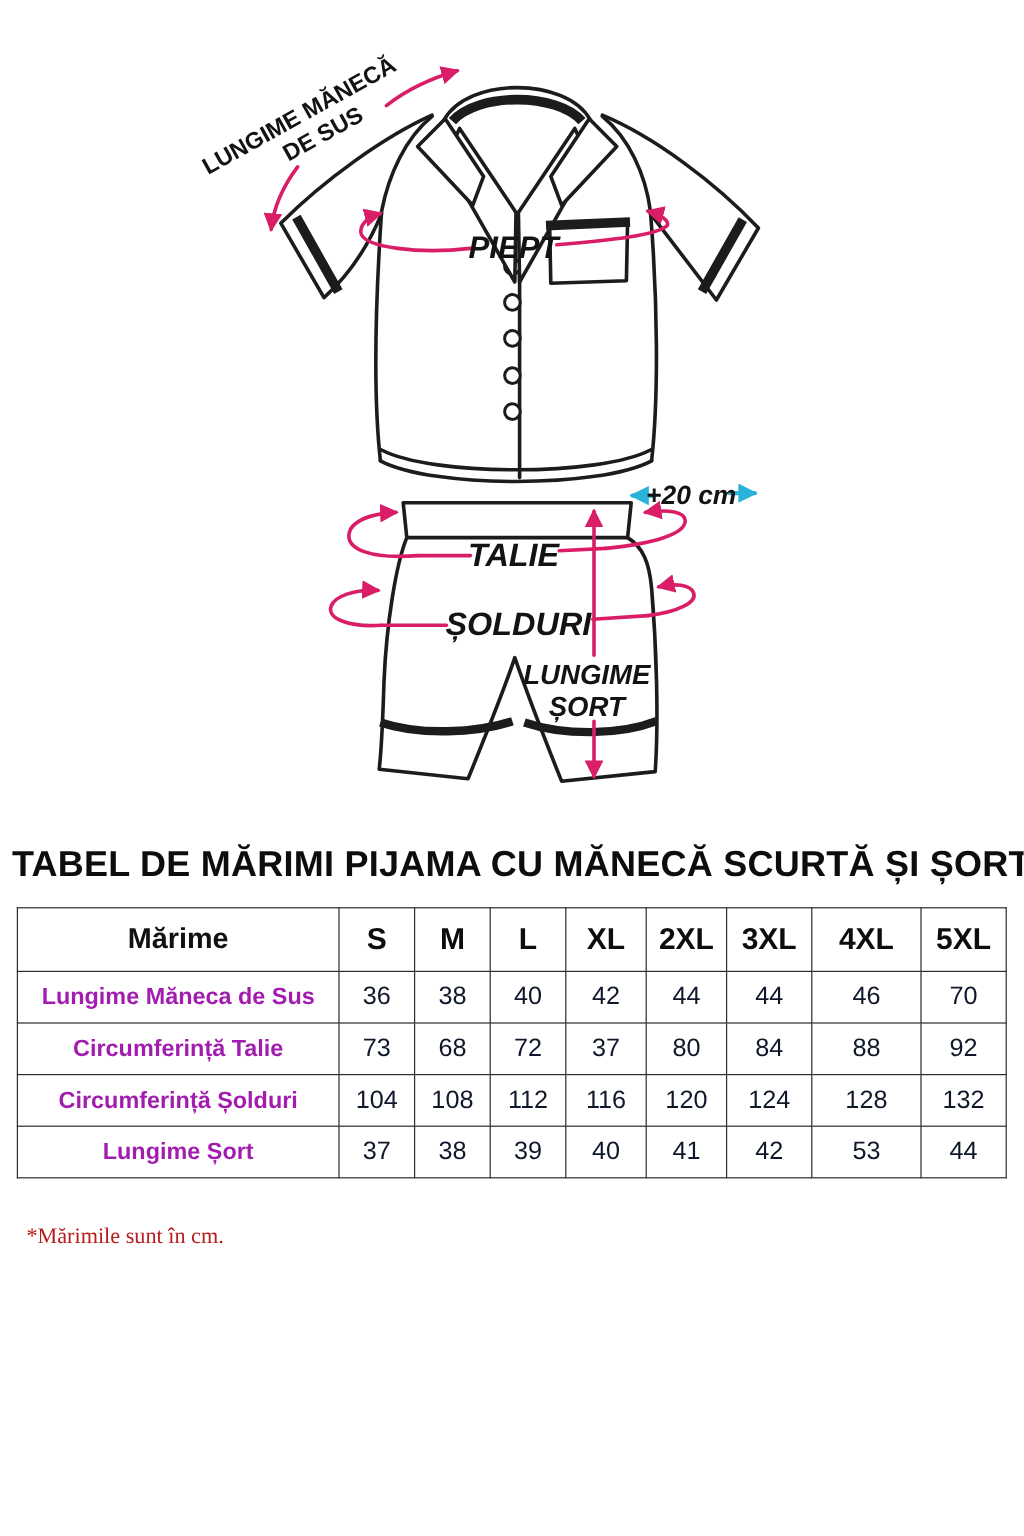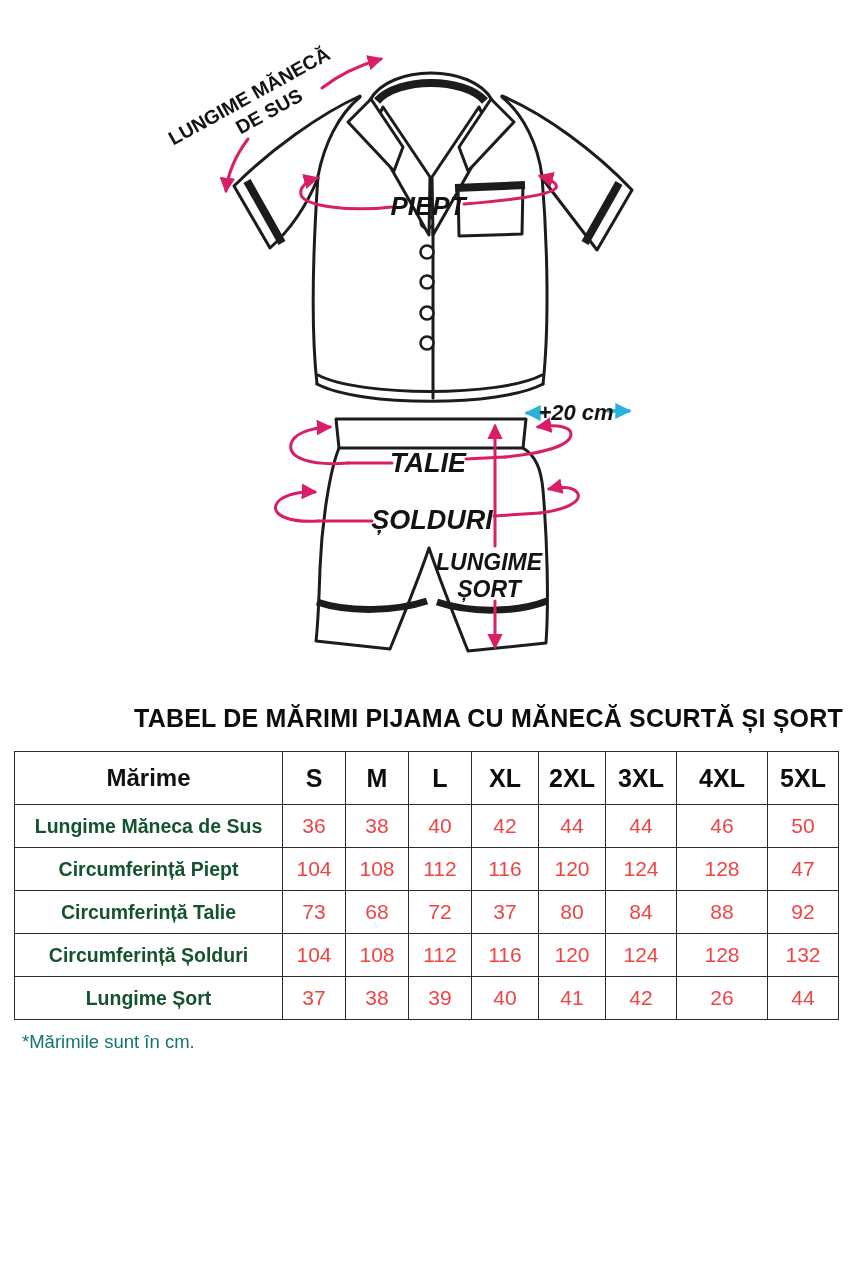--- a/index.html
+++ b/index.html
@@ -29,21 +29,21 @@
   .dlabel-big{font-size:27px;}
   .dlabel-mid{font-size:26px;}
   .dlabel-sm{font-size:23px;}
   .dlabel-plus{font-size:22px;}
   .sleeve-lab{font-family:"Liberation Sans",sans-serif;font-weight:700;font-size:19.5px;font-style:normal;fill:#131313;}
   text{text-anchor:middle;}
   
   .chart-title{
     margin:24px 10px 18px 10px;
     text-align:right;
-    font-size:25px;
+    font-size:30px;
     font-weight:700;
     letter-spacing:.2px;
     color:#0d0d0d;
     white-space:nowrap;
   }
   
   table.sizes{
     border-collapse:collapse;
     margin:0 auto;
     width:824px;
@@ -58,30 +58,30 @@
   }
   table.sizes tr{height:43px;}
   table.sizes tr.hdr{height:53px;}
   th.size-head{font-size:25px;font-weight:700;color:#0d0d0d;}
   th.corner{font-size:24px;font-weight:700;text-align:center;}
   td.rowlab{
     text-align:left;
     font-weight:700;
     font-size:19.5px;
     padding-left:13px;
-    color:#14532d;
+    color:#a21caf;
     white-space:nowrap;
   }
-  td.val{font-size:21px;color:#ef4444;}
+  td.val{font-size:21px;color:#0f172a;}
   col.c-label{width:268px;}
   col.c-s{width:63px;}  col.c-m{width:63px;}  col.c-l{width:63px;}
   col.c-xl{width:67px;} col.c-2xl{width:67px;}col.c-3xl{width:71px;}
   col.c-4xl{width:91px;}col.c-5xl{width:71px;}
   
-  .footnotes{margin:8px 24px 0 22px;font-size:18.5px;line-height:1.5;color:#0f766e;max-width:800px;}
+  .footnotes{margin:36px 24px 0 22px;font-size:18.5px;line-height:1.5;color:#b91c1c;max-width:800px;font-family:Liberation Serif, serif;}
   .footnotes p{margin:0 0 10px 0;}
 </style>
 </head>
 <body>
 
 <div class="page">
 
   <svg class="figure" viewBox="0 0 853 680">
     <defs>
       <marker id="ahp" viewBox="0 0 10 10" refX="8.5" refY="5" markerWidth="5.2" markerHeight="5.2" orient="auto">
@@ -204,32 +204,21 @@
       </tr>
       <tr>
         <td class="rowlab">Lungime Măneca de Sus</td>
         <td class="val">36</td>
         <td class="val">38</td>
         <td class="val">40</td>
         <td class="val">42</td>
         <td class="val">44</td>
         <td class="val">44</td>
         <td class="val">46</td>
-        <td class="val">50</td>
-      </tr>
-      <tr>
-        <td class="rowlab">Circumferință Piept</td>
-        <td class="val">104</td>
-        <td class="val">108</td>
-        <td class="val">112</td>
-        <td class="val">116</td>
-        <td class="val">120</td>
-        <td class="val">124</td>
-        <td class="val">128</td>
-        <td class="val">47</td>
+        <td class="val">70</td>
       </tr>
       <tr>
         <td class="rowlab">Circumferință Talie</td>
         <td class="val">73</td>
         <td class="val">68</td>
         <td class="val">72</td>
         <td class="val">37</td>
         <td class="val">80</td>
         <td class="val">84</td>
         <td class="val">88</td>
@@ -247,21 +236,21 @@
         <td class="val">132</td>
       </tr>
       <tr>
         <td class="rowlab">Lungime Șort</td>
         <td class="val">37</td>
         <td class="val">38</td>
         <td class="val">39</td>
         <td class="val">40</td>
         <td class="val">41</td>
         <td class="val">42</td>
-        <td class="val">26</td>
+        <td class="val">53</td>
         <td class="val">44</td>
       </tr>
     </tbody>
   </table>
 
   <div class="footnotes">
     <p>*Mărimile sunt în cm.</p>
   </div>
 
 </div>

